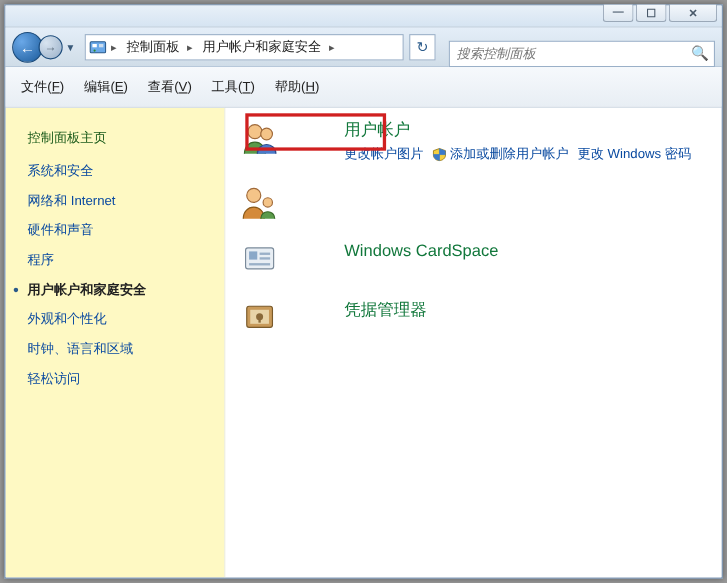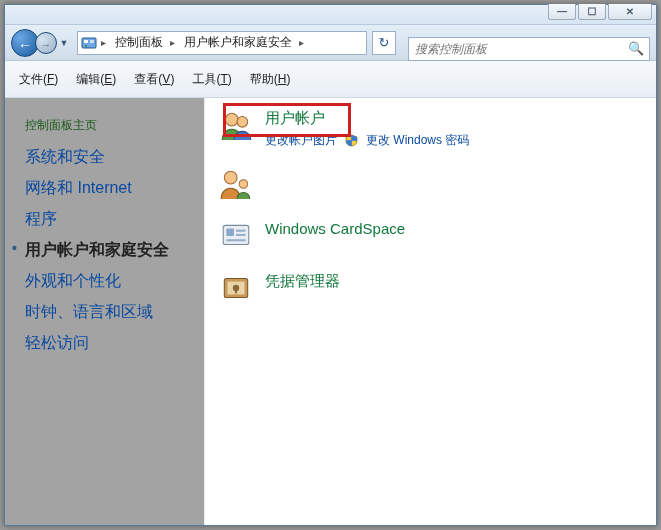--- a/index.html
+++ b/index.html
@@ -167,30 +167,30 @@
   }
   .menu-accel { text-decoration: underline; }
   
   .body {
     flex: 1;
     display: flex;
     overflow: hidden;
   }
   .sidebar {
     width: 200px;
-    background: #a3a3a3;
+    background: #fef9c3;
     padding: 14px 8px 8px 18px;
     border-right: 1px solid #e6eaee;
   }
   .side-link {
     display: block;
     padding: 5px 2px;
     color: #0a4aa0;
     cursor: pointer;
-    font-size: 16px;
+    font-size: 12px;
   }
   .side-link.head {
     color: #1a5a1a;
     font-size: 12px;
     padding-bottom: 8px;
   }
   .side-link.current {
     color: #222;
     font-weight: bold;
     cursor: default;
@@ -213,21 +213,21 @@
     display: flex;
     align-items: flex-start;
     gap: 12px;
     margin-bottom: 18px;
   }
   .cat-icon {
     width: 34px;
     height: 34px;
     flex-shrink: 0;
   }
-  .cat-body { flex: 1; }
+  .cat-body { flex: 1; margin-left: 48px; }
   .cat-title {
     color: #11773b;
     font-size: 15px;
     padding: 1px 0 4px 0;
     cursor: pointer;
   }
   .cat-links {
     display: flex;
     flex-wrap: wrap;
     gap: 8px;
@@ -313,20 +313,21 @@
       <span class="menu-item">工具(<span class="menu-accel">T</span>)</span>
       <span class="menu-item">帮助(<span class="menu-accel">H</span>)</span>
     </div>
 
   <div class="body">
     <div class="sidebar">
       <span class="side-link head">控制面板主页</span>
       <div id="sidebar-items">
           <span class="side-link">系统和安全</span>
           <span class="side-link">网络和 Internet</span>
+          <span class="side-link">硬件和声音</span>
           <span class="side-link">程序</span>
           <span class="side-link current">用户帐户和家庭安全</span>
           <span class="side-link">外观和个性化</span>
           <span class="side-link">时钟、语言和区域</span>
           <span class="side-link">轻松访问</span>
         </div>
     </div>
     <div class="content" id="content">
         <div class="cat">
           <div class="cat-icon"><svg viewBox="0 0 32 32" width="34" height="34">
@@ -344,20 +345,21 @@
               <span class="task-link">
                 <span class="shield">
                   <svg viewBox="0 0 13 13" width="13" height="13">
                     <path d="M6.5 1 L12 3 L12 7 C12 10 9 12 6.5 12 C4 12 1 10 1 7 L1 3 Z" fill="#f4d040" stroke="#8a6a00" stroke-width="0.7"></path>
                     <path d="M6.5 1 L6.5 12" stroke="#3a7aca" stroke-width="0.7"></path>
                     <path d="M1 6.5 L12 6.5" stroke="#3a7aca" stroke-width="0.7"></path>
                     <path d="M6.5 1 L12 3 L12 6.5 L6.5 6.5 Z" fill="#3a7aca"></path>
                     <path d="M1 6.5 L6.5 6.5 L6.5 12 C4 12 1 10 1 7 Z" fill="#3a7aca"></path>
                   </svg>
                 </span>
+                <span>添加或删除用户帐户</span>
               </span>
               <span class="task-link">
                 <span>更改 Windows 密码</span>
               </span>
             </div>
           </div>
         </div>
         <div class="cat">
           <div class="cat-icon"><svg viewBox="0 0 32 32" width="34" height="34">
               <circle cx="11" cy="10" r="6" fill="#f4c488" stroke="#a06a3a"></circle>

